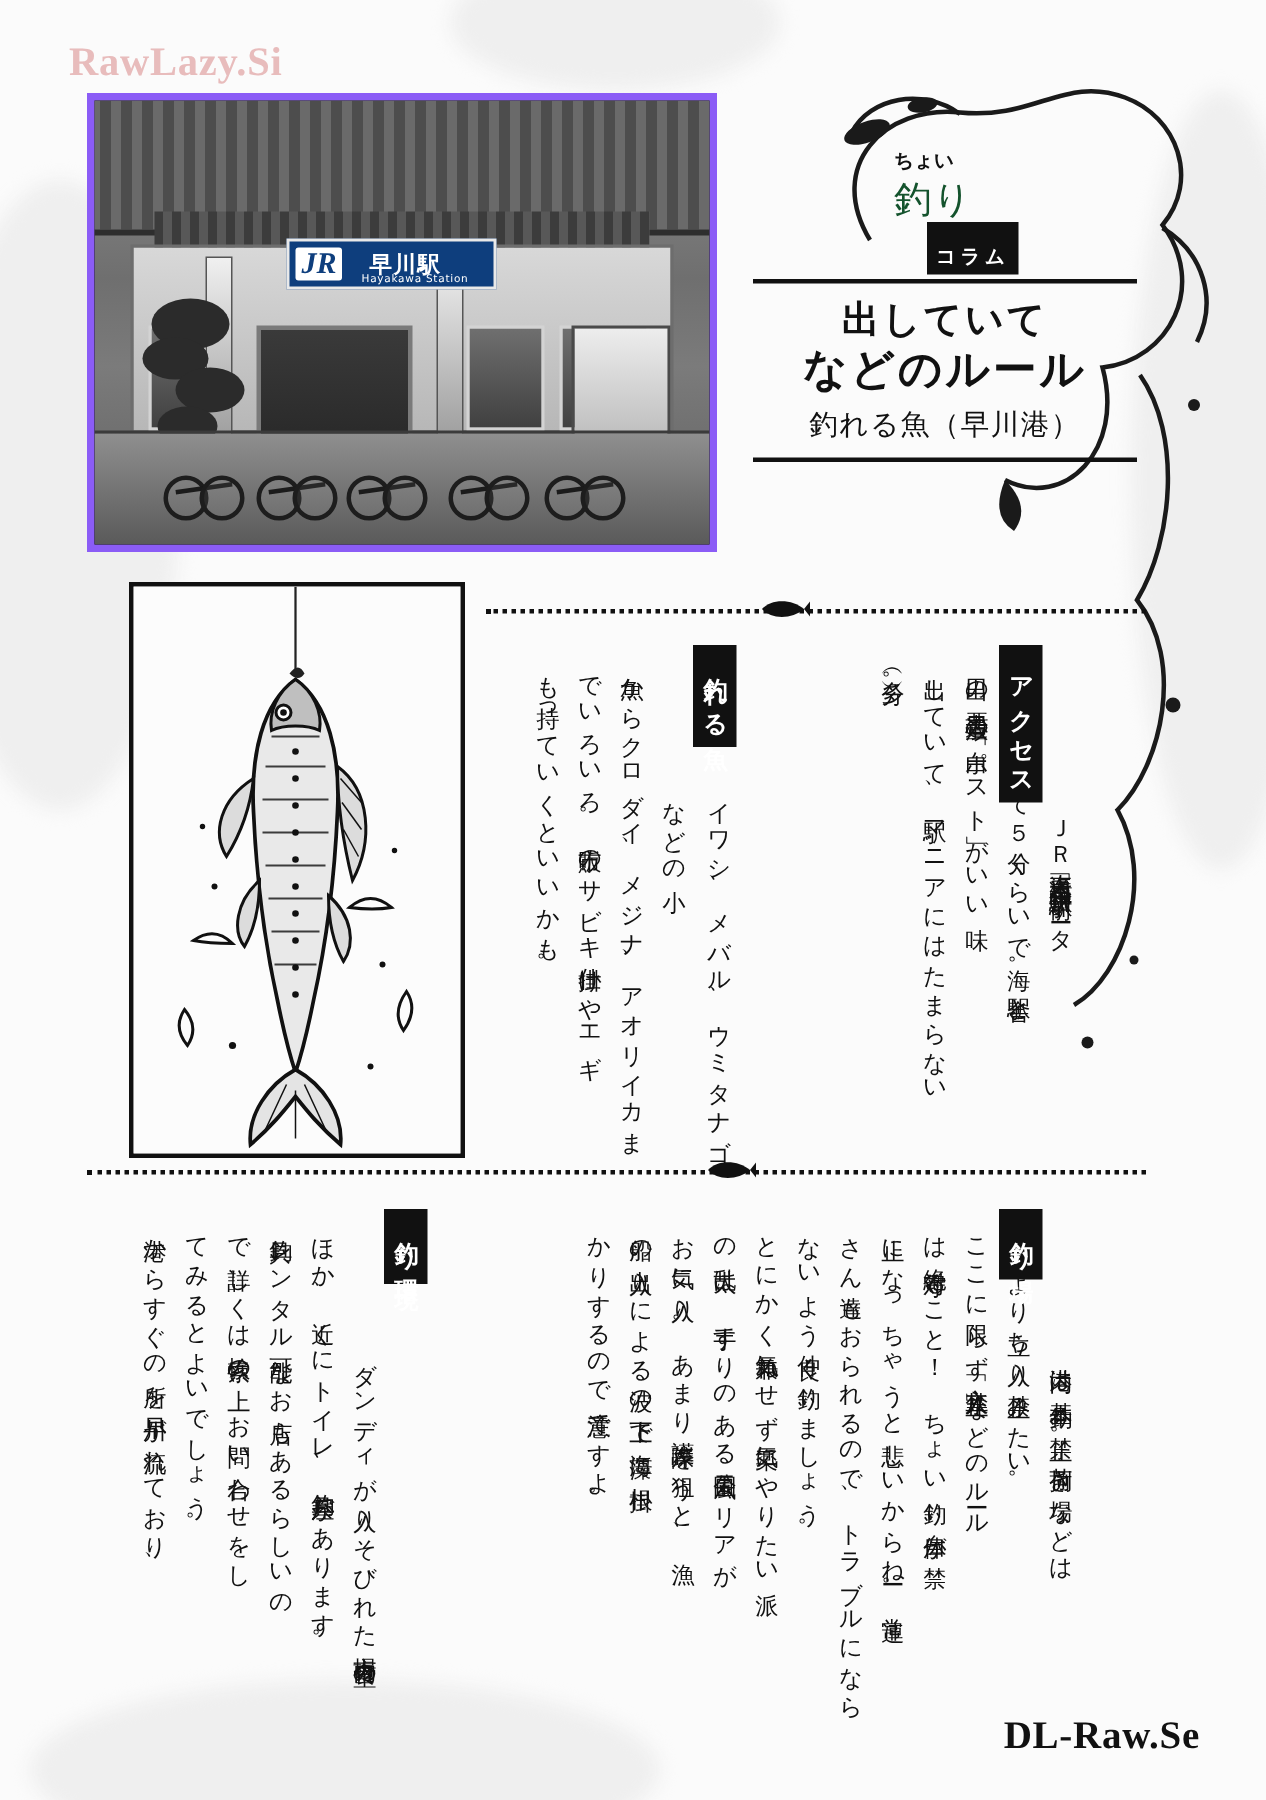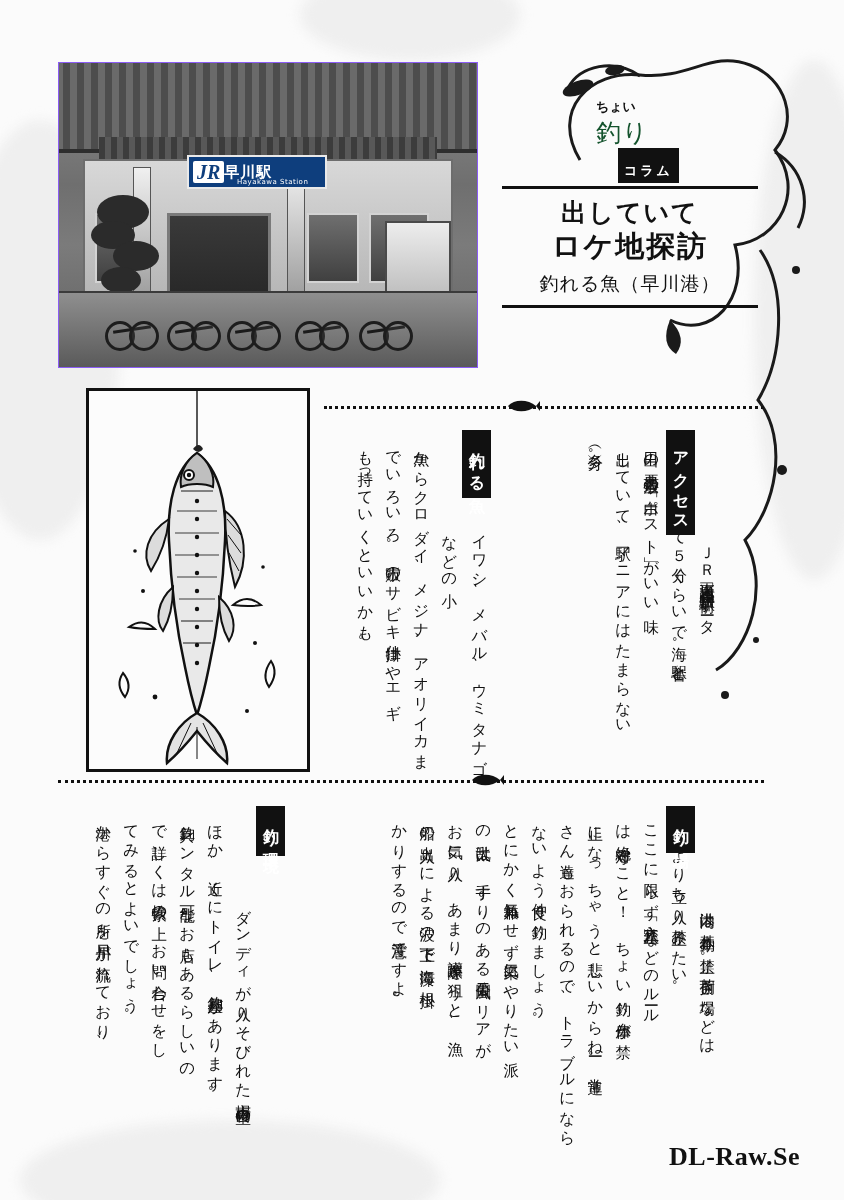--- a/index.html
+++ b/index.html
@@ -54,21 +54,21 @@
   }
 
   
   .photo-frame {
     position: absolute;
     left: 58px;
     top: 62px;
     width: 420px;
     height: 306px;
     background: #000000;
-    border: 1px solid #8b5cf6;
+    border: 5px solid #8b5cf6;
     box-sizing: border-box;
     overflow: hidden;
     z-index: 20;
   }
   .photo-inner {
     position: absolute;
     inset: 0;
     background: linear-gradient(#8d8d8d, #6f6f6f 40%, #7b7b7b 60%, #5e5e5e);
     overflow: hidden;
   }
@@ -130,21 +130,21 @@
     font-size: 20px;
     background: #ffffff;
     color: #0e3e7d;
     padding: 0 4px;
     line-height: 22px;
     border-radius: 2px;
   }
   .sign-jp {
     font-size: 15px;
     font-weight: bold;
-    margin-left: 0;
+    margin-left: 18px;
     letter-spacing: 1px;
   }
   .sign-en {
     position: absolute;
     left: 48px;
     bottom: 1px;
     font-size: 7px;
     letter-spacing: 0.5px;
   }
   .ground {
@@ -351,20 +351,21 @@
       <ellipse cx="58" cy="48" rx="16" ry="7" transform="rotate(-20 58 48)"></ellipse>
       <ellipse cx="95" cy="30" rx="10" ry="5" transform="rotate(-10 95 30)"></ellipse>
       <circle cx="276" cy="230" r="4"></circle>
       <circle cx="262" cy="430" r="5"></circle>
       <circle cx="205" cy="655" r="4"></circle>
       <circle cx="236" cy="600" r="3"></circle>
       <path d="M150,280 q18,18 6,34 q-16,-10 -6,-34z"></path>
     </g>
   </svg>
 
+  <div class="watermark-top">RawLazy.Si</div>
   <div class="watermark-bottom">DL-Raw.Se</div>
 
   <div class="photo-frame">
     <div class="photo-inner">
       <div class="roof"></div>
       <div class="roof2"></div>
       <div class="building"></div>
       <div class="pillar" style="left:74px;"></div>
       <div class="pillar" style="left:228px;"></div>
       <div class="win" style="left:36px; top:150px; width:34px; height:66px;"></div>
@@ -409,21 +410,21 @@
 
   <div class="title-block">
     <div class="logo-art">
       <div class="logo-small">ちょい</div>
       <div class="logo-main">釣り</div>
       <div class="logo-tag">コラム</div>
     </div>
     <div class="title-rule"></div>
     <div class="title-lines">
       <div class="title-l1">出していて</div>
-      <div class="title-l2">ロケ地探訪</div>
+      <div class="title-l2">などのルール</div>
       <div class="title-sub">釣れる魚（早川港）</div>
     </div>
     <div class="title-rule-b"></div>
   </div>
 
   <div class="fish-frame">
     <svg class="fish-wrap" viewBox="0 0 218 378">
       <rect x="0" y="0" width="218" height="378" fill="#fcfcfc"></rect>
       <line x1="108" y1="0" x2="108" y2="60" stroke="#222" stroke-width="1.5"></line>
       <path d="M104,58 q6,-8 10,0 q-4,6 -10,0z" fill="#222"></path>

